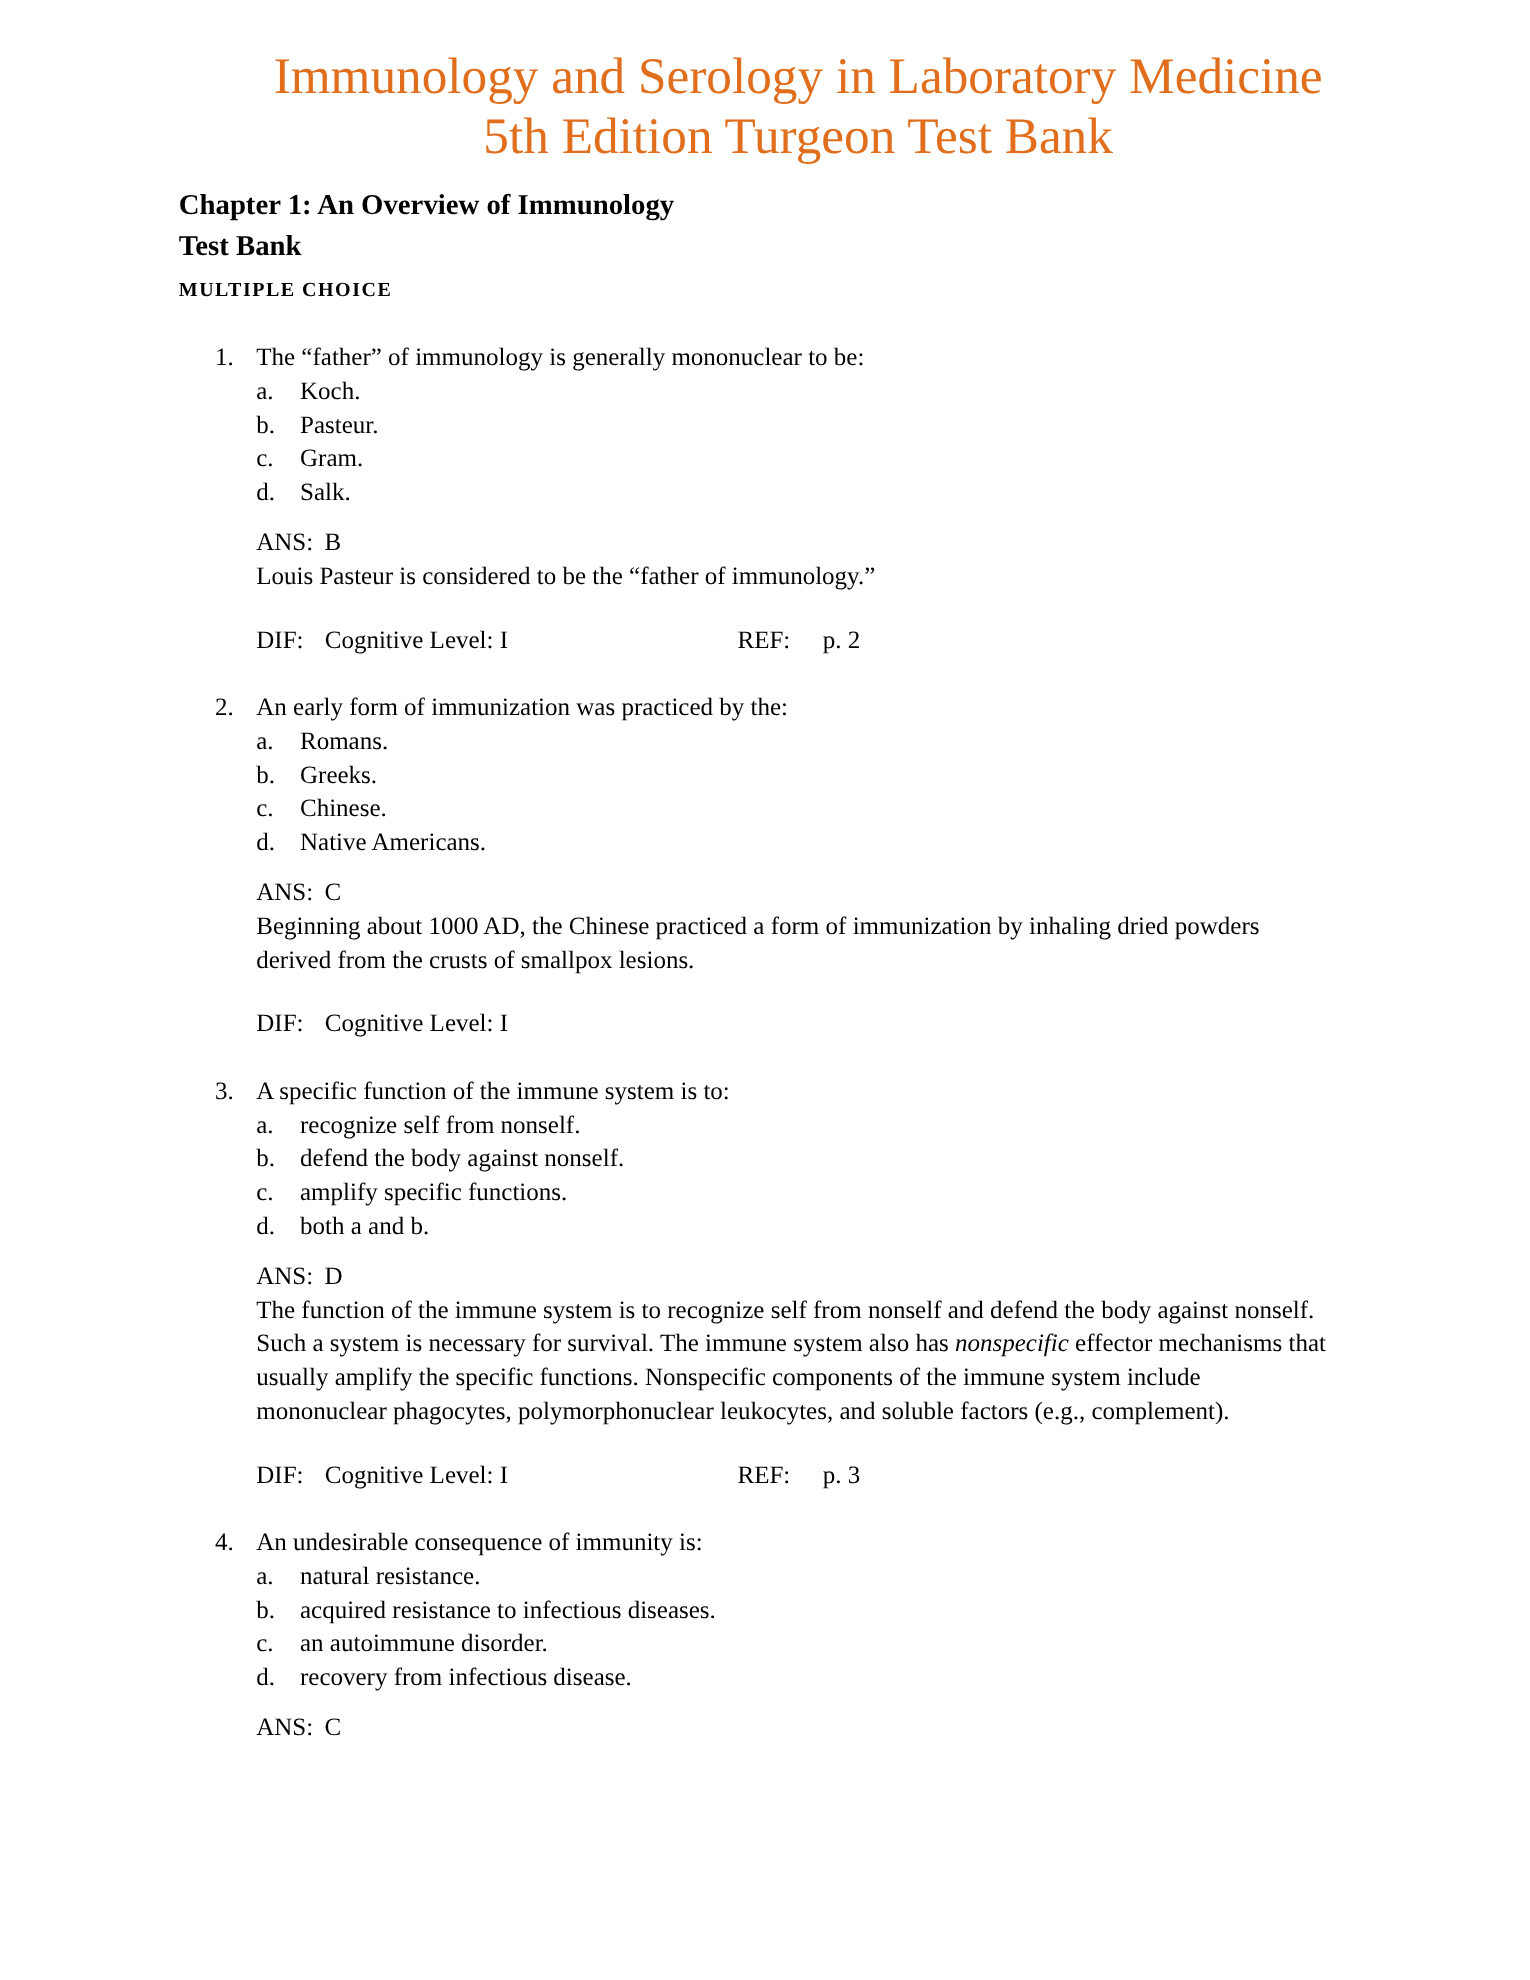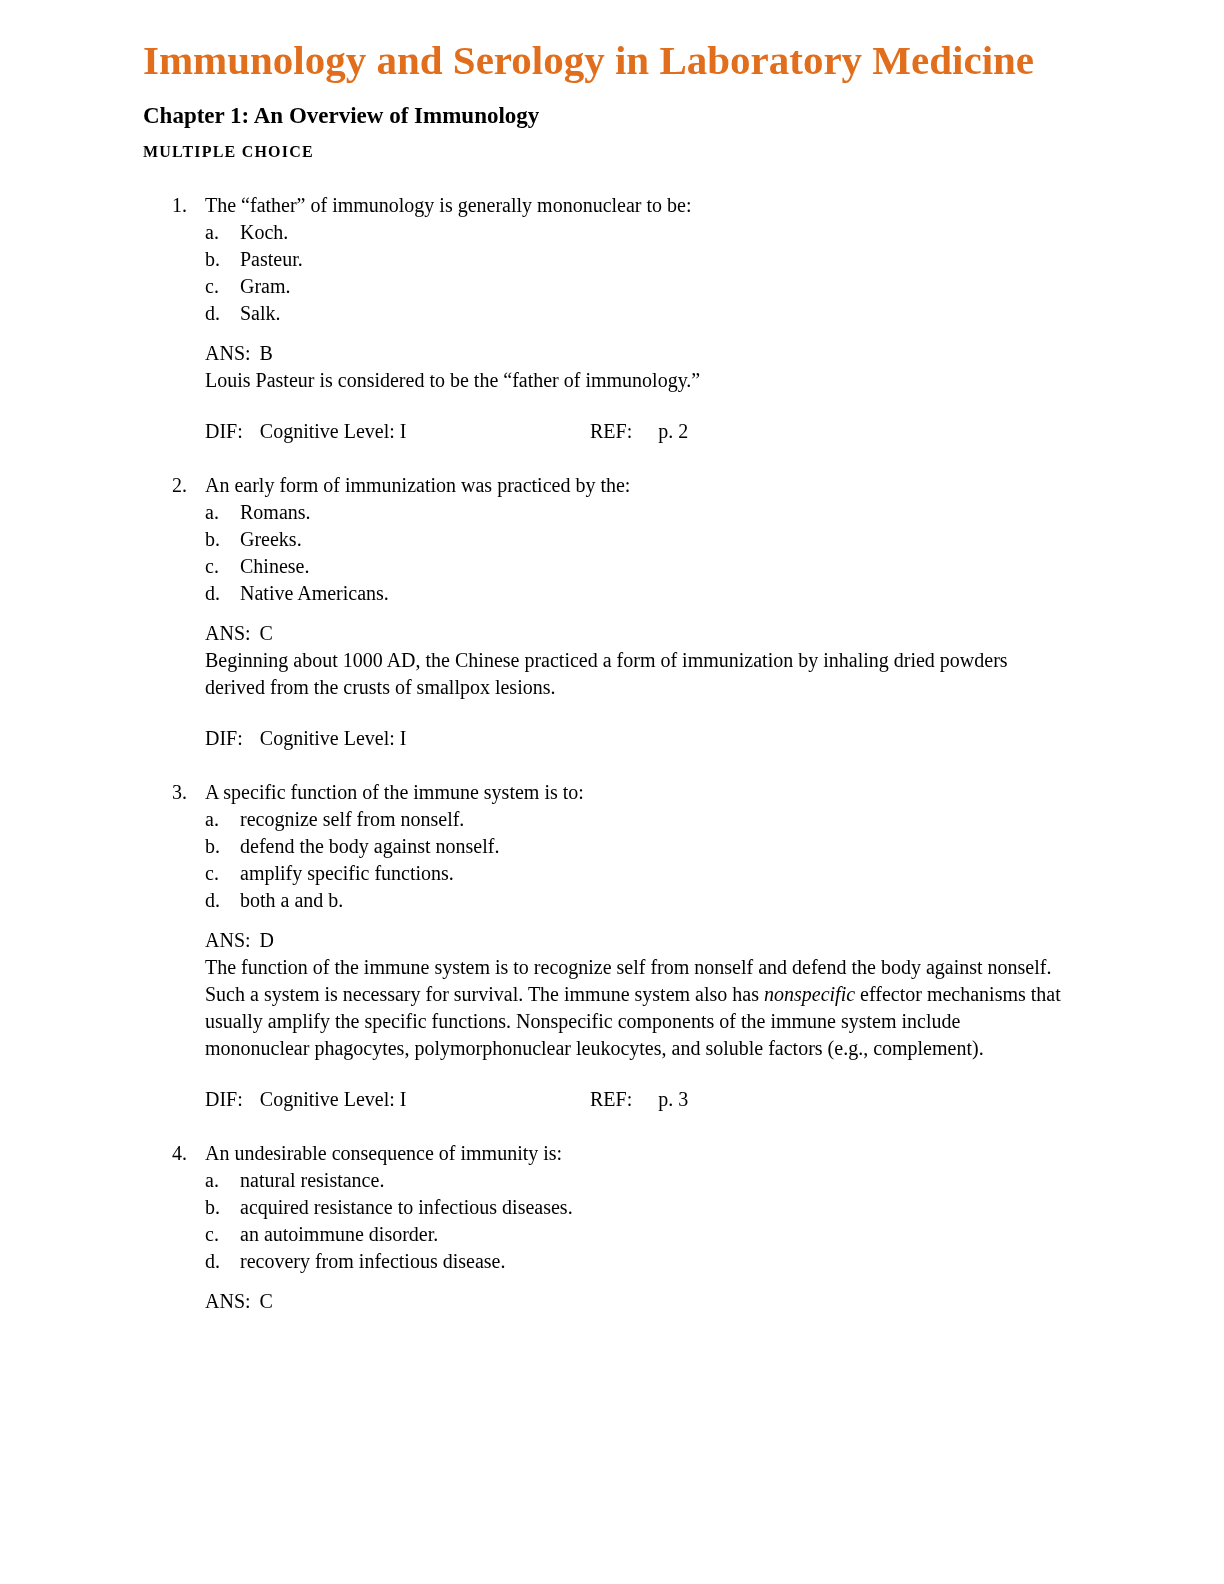--- a/index.html
+++ b/index.html
@@ -15,24 +15,24 @@
   }
   .page {
     position: relative;
     width: 1224px;
     height: 1584px;
     background: #ffffff;
     overflow: hidden;
   }
   .doc-title {
     margin: 36px 90px 0 143px;
-    text-align: left;
+    text-align: center;
     font-size: 41px;
     line-height: 48px;
-    font-weight: bold;
+    font-weight: normal;
     color: var(--title-color, #E06E1C);
   }
   .chapter {
     margin: 0 0 0 143px;
     font-size: 23px;
     font-weight: bold;
     line-height: 33px;
   }
   .chapter.first { margin-top: 15px; }
   .section-heading {
@@ -73,23 +73,24 @@
     display: flex;
     gap: 26px;
   }
   em { font-style: italic; }
 </style>
 </head>
 <body>
 
 <div class="page">
 
-  <h1 class="doc-title"><span>Immunology and Serology in Laboratory Medicine</span><br></h1>
+  <h1 class="doc-title"><span>Immunology and Serology in Laboratory Medicine</span><br><span>5th Edition Turgeon Test Bank</span></h1>
 
   <div class="chapter first">Chapter 1: An Overview of Immunology</div>
+  <div class="chapter">Test Bank</div>
   <div class="section-heading">MULTIPLE CHOICE</div>
 
   <section class="question">
     <div class="q-line">
       <span class="q-num">1.</span>
       <div class="q-content">
         <p class="q-text">The “father” of immunology is generally mononuclear to be:</p>
         <div class="opt">
           <span class="opt-letter">a.</span>
           <span class="opt-text">Koch.</span>

